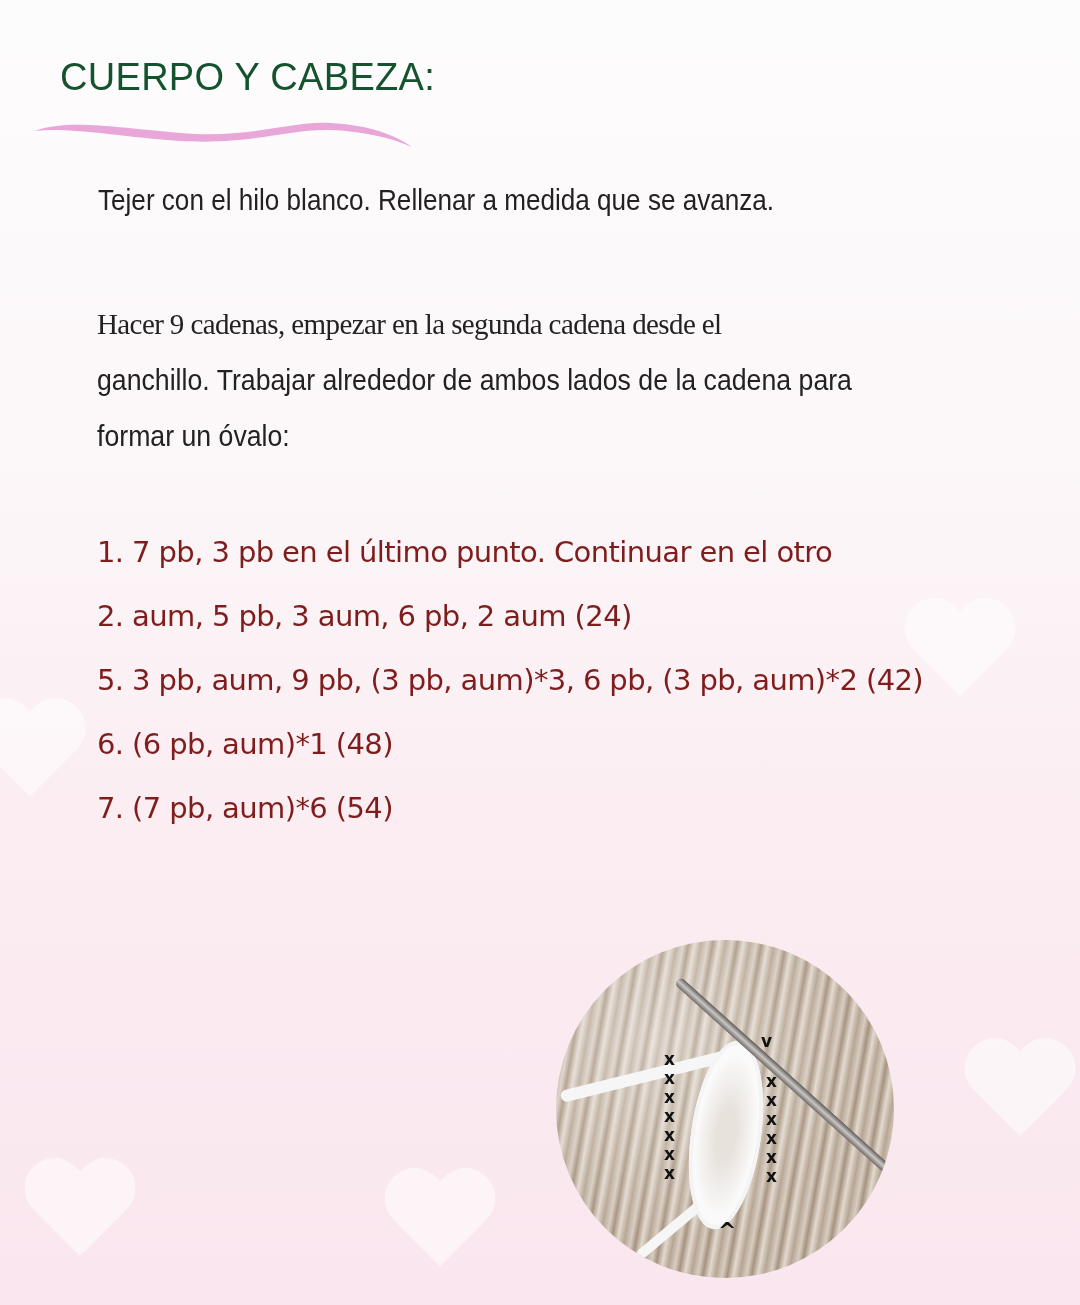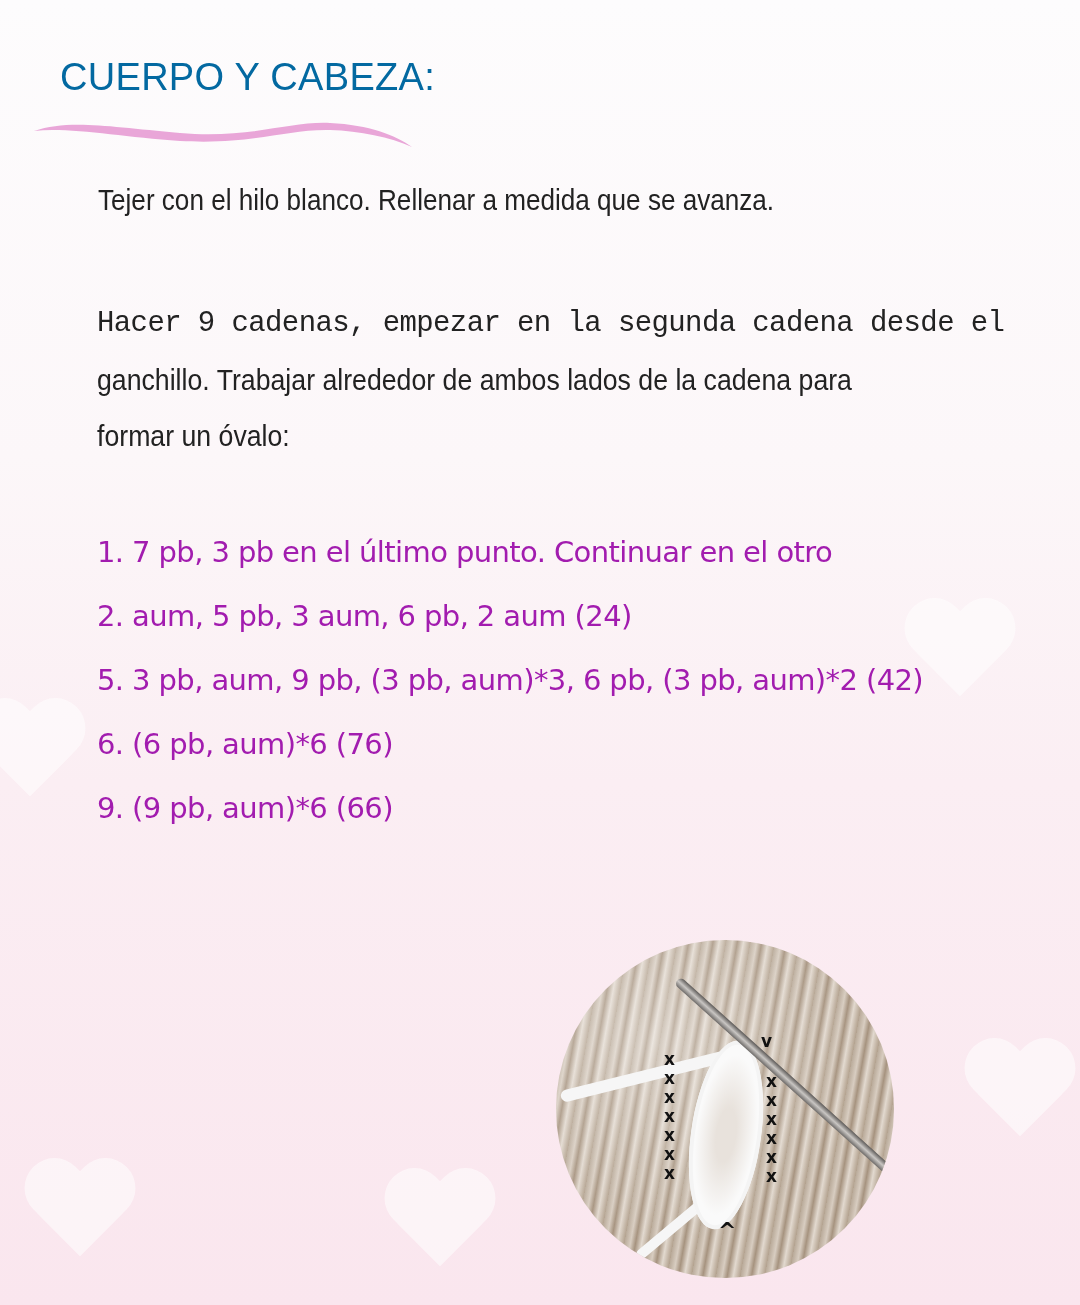--- a/index.html
+++ b/index.html
@@ -14,38 +14,38 @@
   }
   .heart::before, .heart::after {
     content: ""; position: absolute; top: 0; width: 60px; height: 96px;
     background: #ffffff; border-radius: 60px 60px 0 0;
   }
   .heart::before { left: 60px; transform: rotate(-45deg); transform-origin: 0 100%; }
   .heart::after { left: 0; transform: rotate(45deg); transform-origin: 100% 100%; }
   .title {
     position: absolute; left: 60px; top: 56px; margin: 0;
     font-family: "Liberation Sans", sans-serif; font-weight: normal;
-    font-size: 38px; color: #0369a1; letter-spacing: 0.3px;
+    font-size: 38px; color: #14532d; letter-spacing: 0.3px;
   }
   .underline { position: absolute; left: 30px; top: 115px; }
   .intro {
     position: absolute; left: 98px; top: 184px; margin: 0;
     font-family: "Liberation Sans", sans-serif; font-size: 29px;
     transform: scaleX(0.9); transform-origin: left;
     color: #222;
   }
   .para {
     position: absolute; left: 97px; top: 296px; width: 960px; margin: 0;
     font-size: 29px; line-height: 56px; color: #222;
   }
-  .para .l1 { font-family: Liberation Mono, monospace; font-size: 29px; display:block; white-space: nowrap; letter-spacing: -0.6px; }
+  .para .l1 { font-family: Liberation Serif, serif; font-size: 29px; display:block; white-space: nowrap; letter-spacing: -0.6px; }
   .para .l2, .para .l3 { font-family: "Liberation Sans", sans-serif; display:block; white-space: nowrap; transform: scaleX(0.92); transform-origin: left;}
   .rounds { position: absolute; left: 97px; top: 520px; margin: 0; padding: 0; list-style: none; }
   .rounds li {
-    white-space: nowrap; font-size: 29px; line-height: 64px; color: #a21caf;
+    white-space: nowrap; font-size: 29px; line-height: 64px; color: #7f1d1d;
     font-family: "DejaVu Sans", sans-serif; letter-spacing: -0.6px;
   }
   .photo {
     position: absolute; left: 556px; top: 940px; width: 338px; height: 338px;
     border-radius: 50%; overflow: hidden;
     background:
       radial-gradient(ellipse at 30% 30%, rgba(255,255,255,0.35), transparent 60%),
       repeating-linear-gradient(100deg, #b9aa99 0px, #d8cdc1 6px, #a6937f 11px, #e2d9cf 17px, #b3a28f 24px),
       #c1b3a3;
   }
@@ -85,22 +85,22 @@
 <p class="para">
   <span class="l1">Hacer 9 cadenas, empezar en la segunda cadena desde el</span>
   <span class="l2">ganchillo. Trabajar alrededor de ambos lados de la cadena para</span>
   <span class="l3">formar un óvalo:</span>
 </p>
 
 <ul class="rounds">
   <li>1. 7 pb, 3 pb en el último punto. Continuar en el otro</li>
   <li>2. aum, 5 pb, 3 aum, 6 pb, 2 aum (24)</li>
   <li>5. 3 pb, aum, 9 pb, (3 pb, aum)*3, 6 pb, (3 pb, aum)*2 (42)</li>
-  <li>6. (6 pb, aum)*6 (76)</li>
-  <li>9. (9 pb, aum)*6 (66)</li>
+  <li>6. (6 pb, aum)*1 (48)</li>
+  <li>7. (7 pb, aum)*6 (54)</li>
 </ul>
 
 <div class="photo">
   <div class="yarn-tail1"></div>
   <div class="yarn-tail2"></div>
   <div class="yarn-oval"></div>
   <div class="hook"></div>
   <div class="marks" style="left:108px;top:110px;white-space:pre;">x
 x
 x

